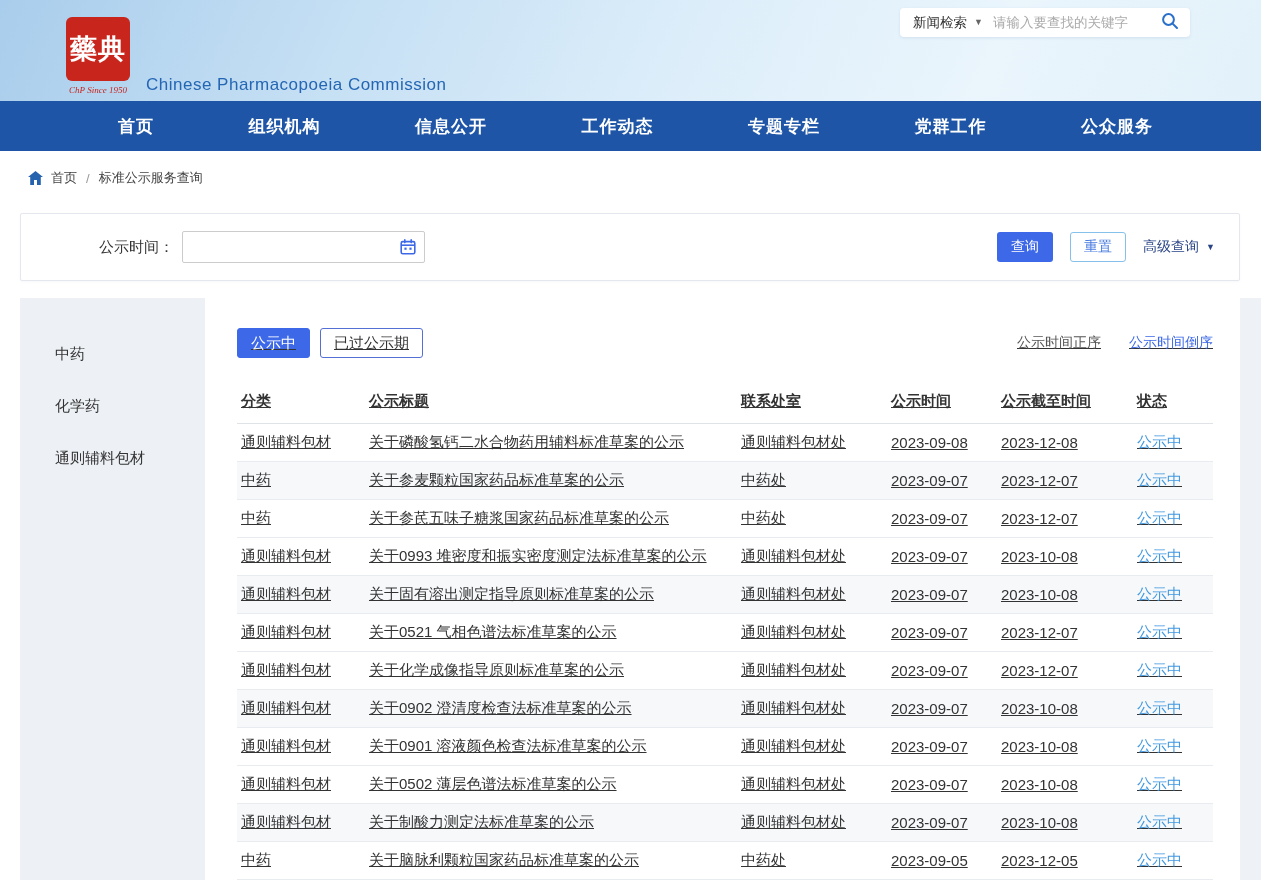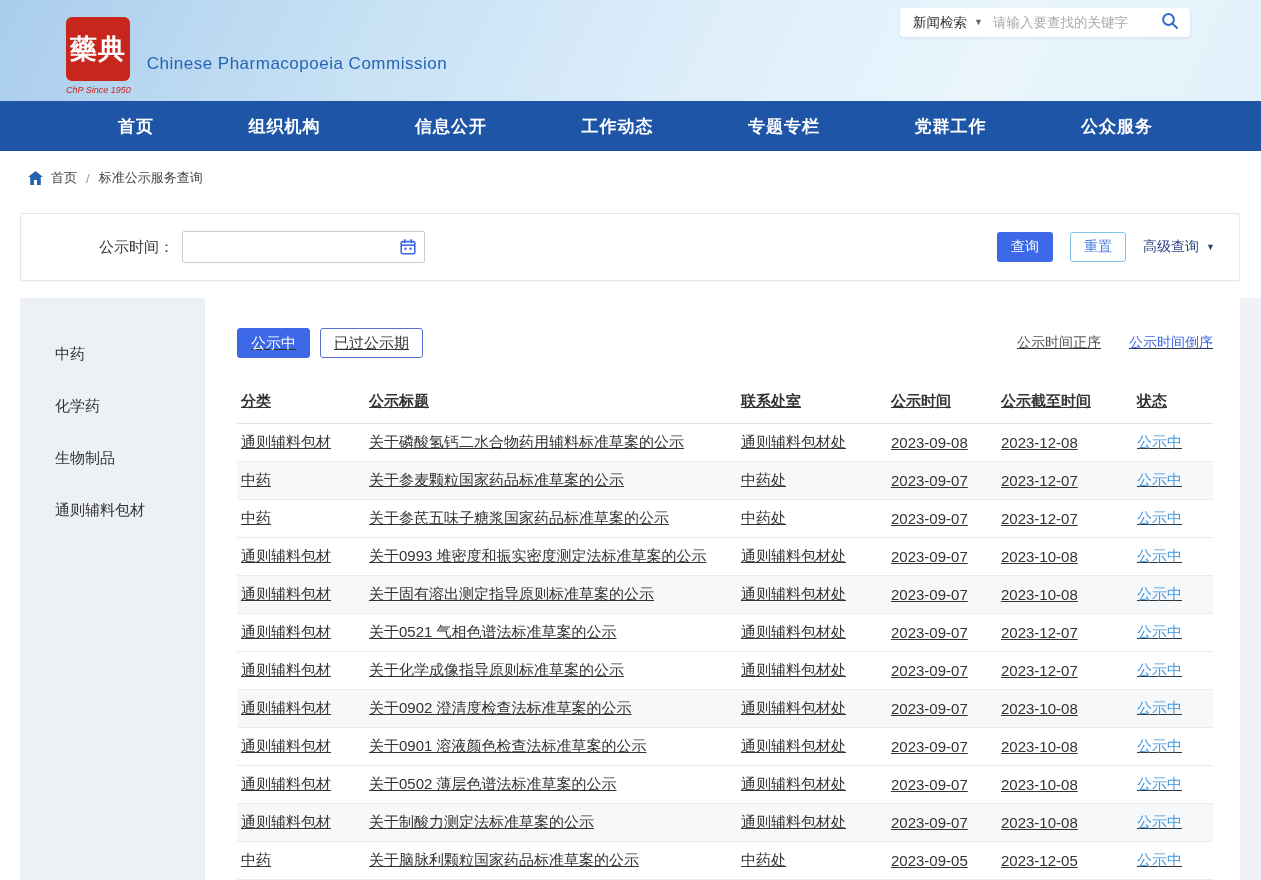--- a/index.html
+++ b/index.html
@@ -8,26 +8,26 @@
   }
   *{margin:0;padding:0;box-sizing:border-box;}
   html,body{width:1261px;height:880px;overflow:hidden;}
   body{font-family:"Liberation Sans","DejaVu Sans",sans-serif;background:#fff;color:#333;}
   .page{position:relative;width:1261px;height:880px;}
 
   
   .site-header{position:relative;height:101px;
     background:linear-gradient(115deg,#a9cdec 0%,#c6e0f4 28%,#ddeefa 55%,#eaf5fc 78%,#e2f1fa 100%);
     display:flex;align-items:center;}
-  .logo-block{display:flex;align-items:center;margin-left:66px;}
+  .logo-block{display:flex;align-items:flex-end;margin-left:66px;}
   .seal{width:64px;height:64px;background:#c8251c;border-radius:6px;color:#fff;
     display:flex;align-items:center;justify-content:center;font-weight:bold;font-size:27px;
     letter-spacing:1px;margin-top:10px;font-family:"Liberation Serif","DejaVu Serif",serif;}
   .seal-caption{color:#c8251c;font-size:9px;font-style:italic;text-align:center;margin-top:4px;
-    font-family:Liberation Sans, sans-serif;white-space:nowrap;}
+    font-family:Liberation Serif, serif;white-space:nowrap;}
   .titles{margin-left:16px;margin-top:8px;}
   .site-title{color:var(--title_blue);font-size:38px;font-weight:bold;letter-spacing:3px;line-height:1.15;}
   .site-subtitle{color:var(--title_blue);font-size:17px;margin-top:18px;letter-spacing:.5px;}
   .header-search{position:absolute;right:71px;top:8px;width:290px;height:29px;background:#fff;
     border-radius:4px;display:flex;align-items:center;box-shadow:0 1px 3px rgba(60,100,150,.12);}
   .search-category{display:flex;align-items:center;gap:7px;padding:0 10px 0 13px;font-size:13.5px;
     color:#333;cursor:pointer;white-space:nowrap;}
   .caret{font-size:9px;color:#666;line-height:1;}
   .header-search input{flex:1;border:none;outline:none;font-size:13.5px;color:#333;min-width:0;background:transparent;}
   .header-search input::placeholder{color:#aaa;}
@@ -182,21 +182,20 @@
     </div>
   </section>
 
   <div class="content-section">
     <aside class="sidebar">
 
         <div class="sidebar-item">中药</div>
 
         <div class="sidebar-item">化学药</div>
 
-        <div class="sidebar-item">生物制品</div>
 
         <div class="sidebar-item">通则辅料包材</div>
 
     </aside>
 
     <main class="main-panel">
       <div class="toolbar">
         <button class="tab active">公示中</button>
         <button class="tab inactive">已过公示期</button>
         <div class="sort-links">

